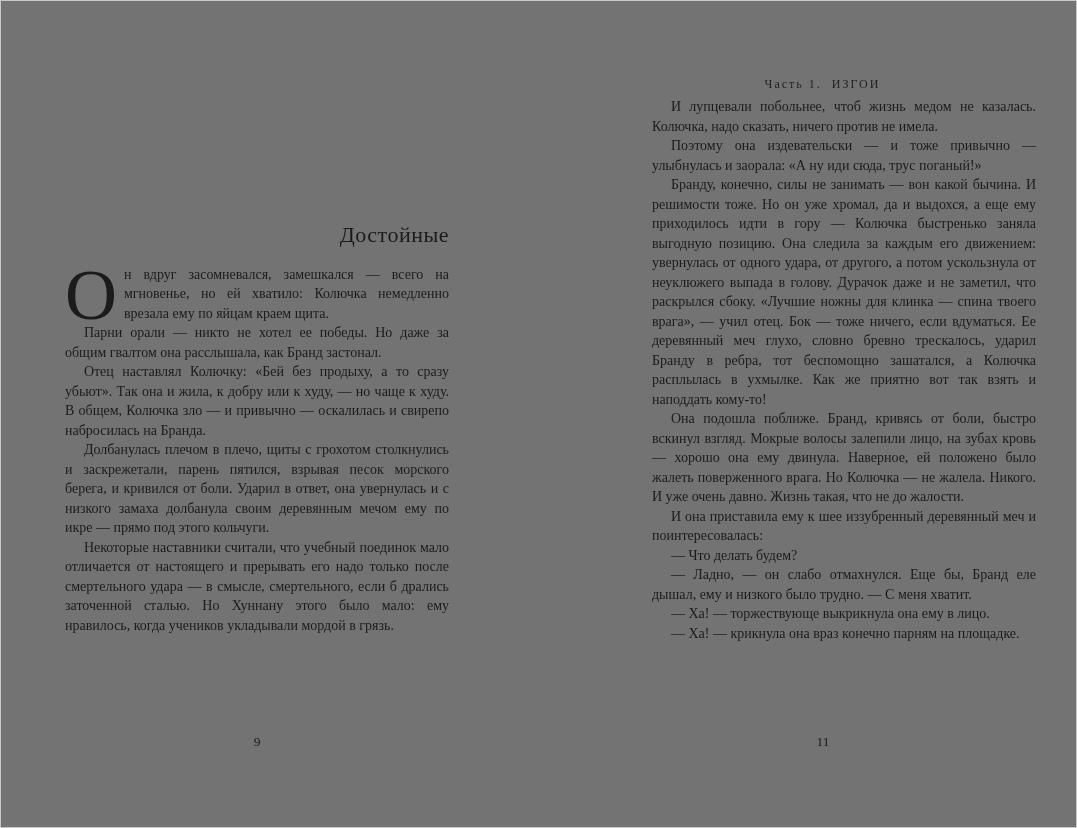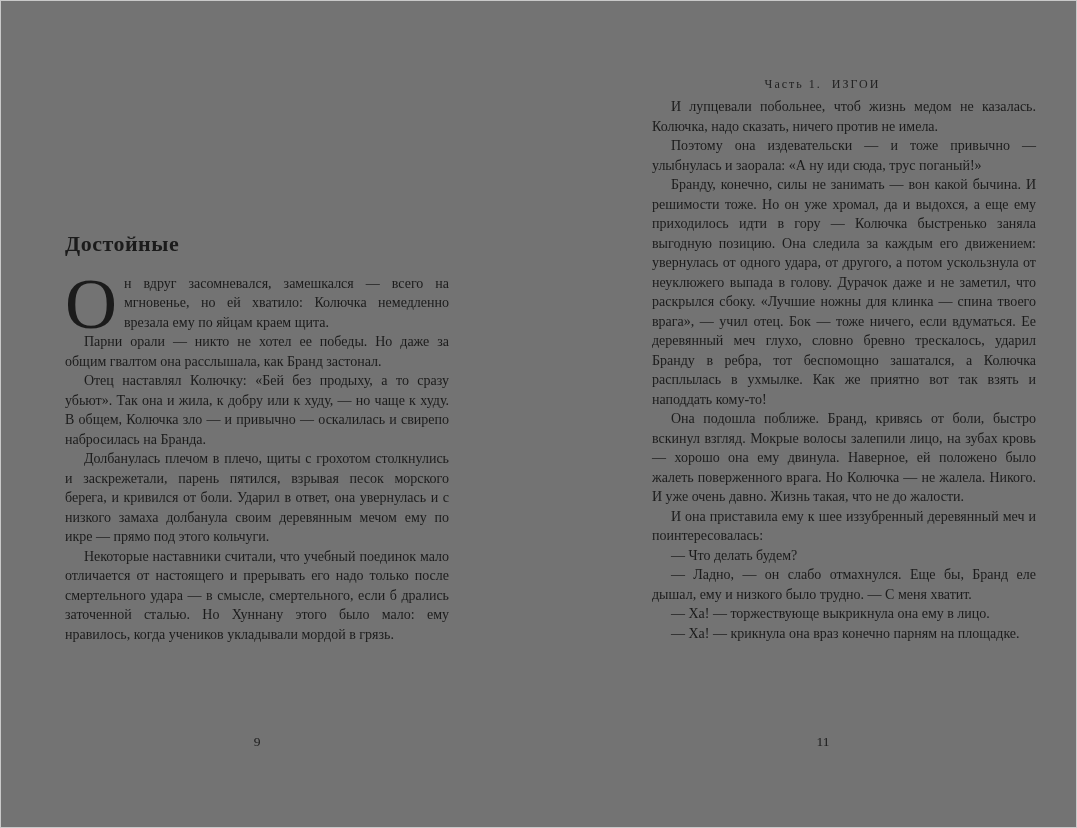--- a/index.html
+++ b/index.html
@@ -23,25 +23,25 @@
     left: 630px;
     top: 76px;
     width: 383px;
     text-align: center;
     font-size: 12px;
     letter-spacing: 2px;
     white-space: pre;
     color: #222222;
   }
   .chapter-title {
-    text-align: left;
+    text-align: right;
     font-size: 22px;
-    font-weight: 700;
+    font-weight: 400;
     letter-spacing: 0.5px;
-    margin: 9px 0 20px 0;
+    margin: 0 0 20px 0;
     text-indent: 0;
   }
   .text-block {
     position: absolute;
     width: 384px;
     font-size: 14px;
     line-height: 19.5px;
     text-align: justify;
     hyphens: auto;
     -webkit-hyphens: auto;

